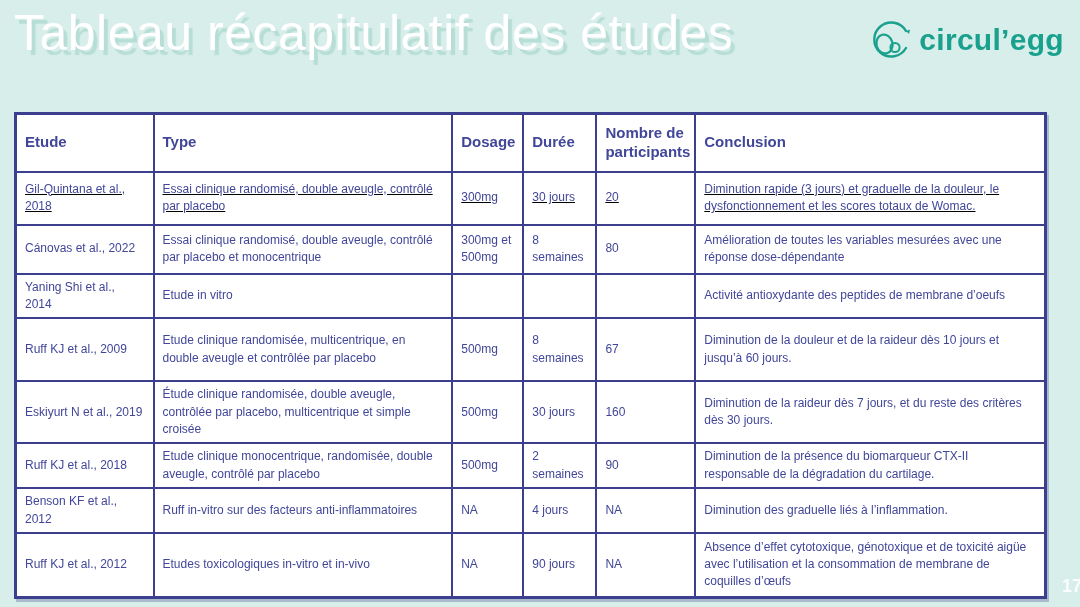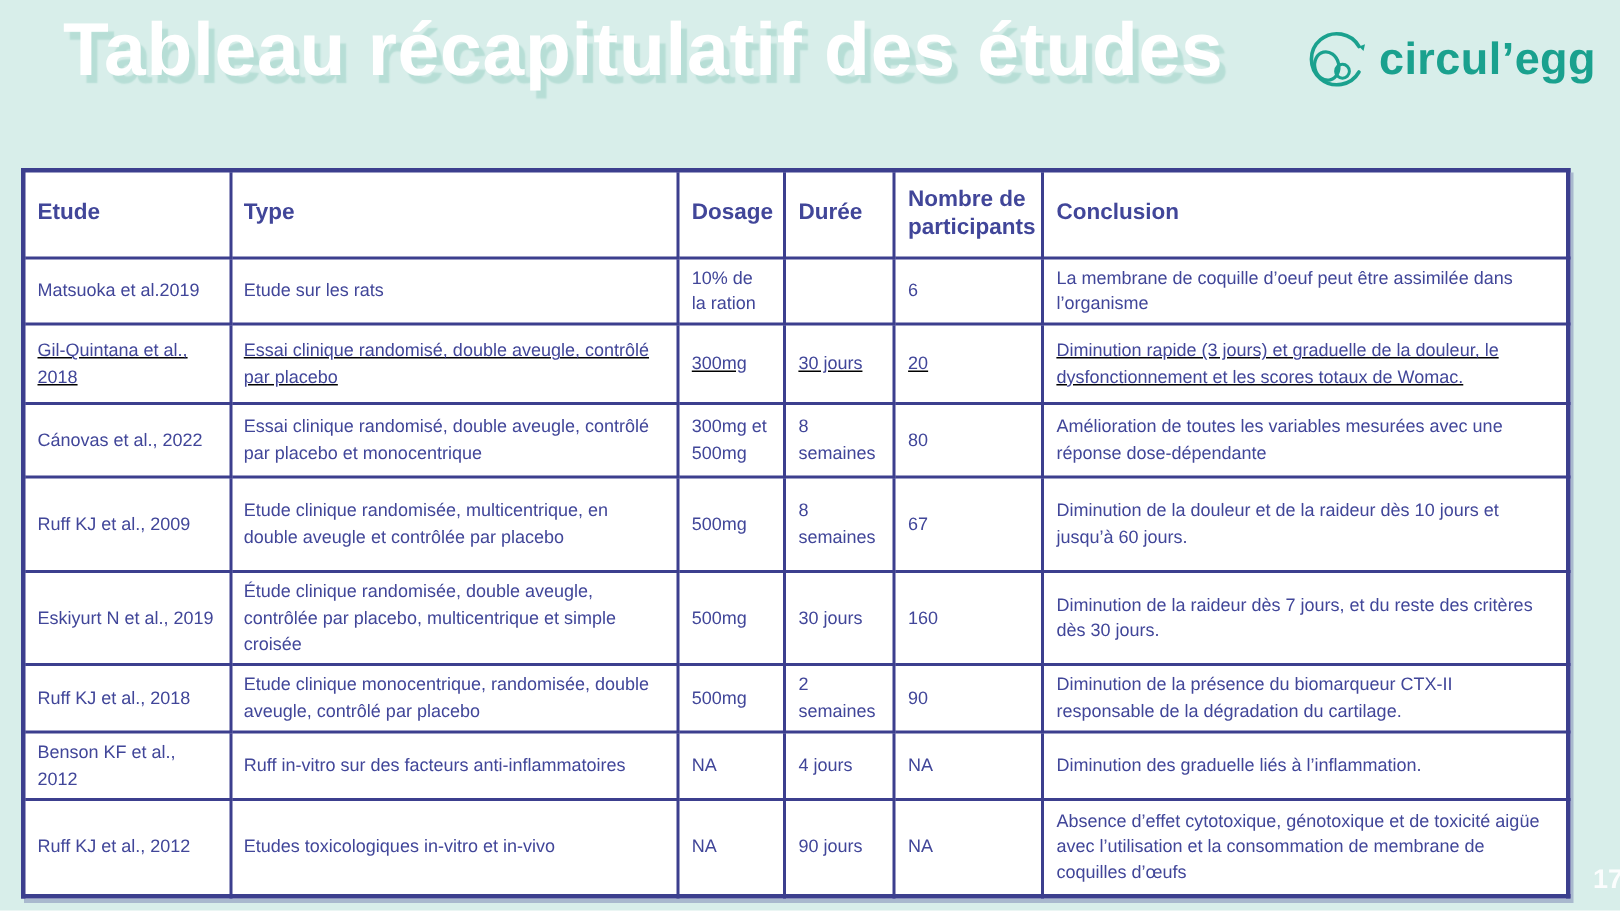--- a/index.html
+++ b/index.html
@@ -12,26 +12,25 @@
     position: relative;
     background: #d8eeea;
     font-family: "Liberation Sans", sans-serif;
     overflow: hidden;
   }
   .slide-title {
     position: absolute;
     top: 4px;
     left: 14px;
     font-size: 50px;
-    font-weight: bold;
+    font-weight: normal;
     letter-spacing: 0.5px;
     color: #ffffff;
     text-shadow: 4px 5px 1px #b7ded6;
     white-space: nowrap;
-    margin-left: 28px;
   }
   .logo {
     position: absolute;
     top: 18px;
     right: 16px;
     display: flex;
     align-items: center;
     gap: 5px;
     color: #1aa18e;
     justify-content: center;
@@ -129,44 +128,44 @@
     <tr class="h-head">
       <th>Etude</th>
       <th>Type</th>
       <th>Dosage</th>
       <th>Durée</th>
       <th>Nombre de participants</th>
       <th>Conclusion</th>
     </tr>
   </thead>
   <tbody>
-    <tr class="h-r1">
-      <td>Matsuoka et al.2019</td>
-      <td>Etude sur les rats</td>
-      <td>10% de la ration</td>
-      <td></td>
-      <td>6</td>
-      <td>La membrane de coquille d’oeuf peut être assimilée dans l’organisme</td>
-    </tr>
     <tr class="h-r2">
       <td>Gil-Quintana et al., 2018</td>
       <td>Essai clinique randomisé, double aveugle, contrôlé par placebo</td>
       <td>300mg</td>
       <td>30 jours</td>
       <td>20</td>
       <td>Diminution rapide (3 jours) et graduelle de la douleur, le dysfonctionnement et les scores totaux de Womac.</td>
     </tr>
     <tr class="h-r3">
       <td>Cánovas et al., 2022</td>
       <td>Essai clinique randomisé, double aveugle, contrôlé par placebo et monocentrique</td>
       <td>300mg et 500mg</td>
       <td>8 semaines</td>
       <td>80</td>
       <td>Amélioration de toutes les variables mesurées avec une réponse dose-dépendante</td>
     </tr>
+    <tr class="h-r4">
+      <td>Yaning Shi et al., 2014</td>
+      <td>Etude in vitro</td>
+      <td></td>
+      <td></td>
+      <td></td>
+      <td>Activité antioxydante des peptides de membrane d’oeufs</td>
+    </tr>
     <tr class="h-r5">
       <td>Ruff KJ et al., 2009</td>
       <td>Etude clinique randomisée, multicentrique, en double aveugle et contrôlée par placebo</td>
       <td>500mg</td>
       <td>8 semaines</td>
       <td>67</td>
       <td>Diminution de la douleur et de la raideur dès 10 jours et jusqu’à 60 jours.</td>
     </tr>
     <tr class="h-r6">
       <td>Eskiyurt N et al., 2019</td>

